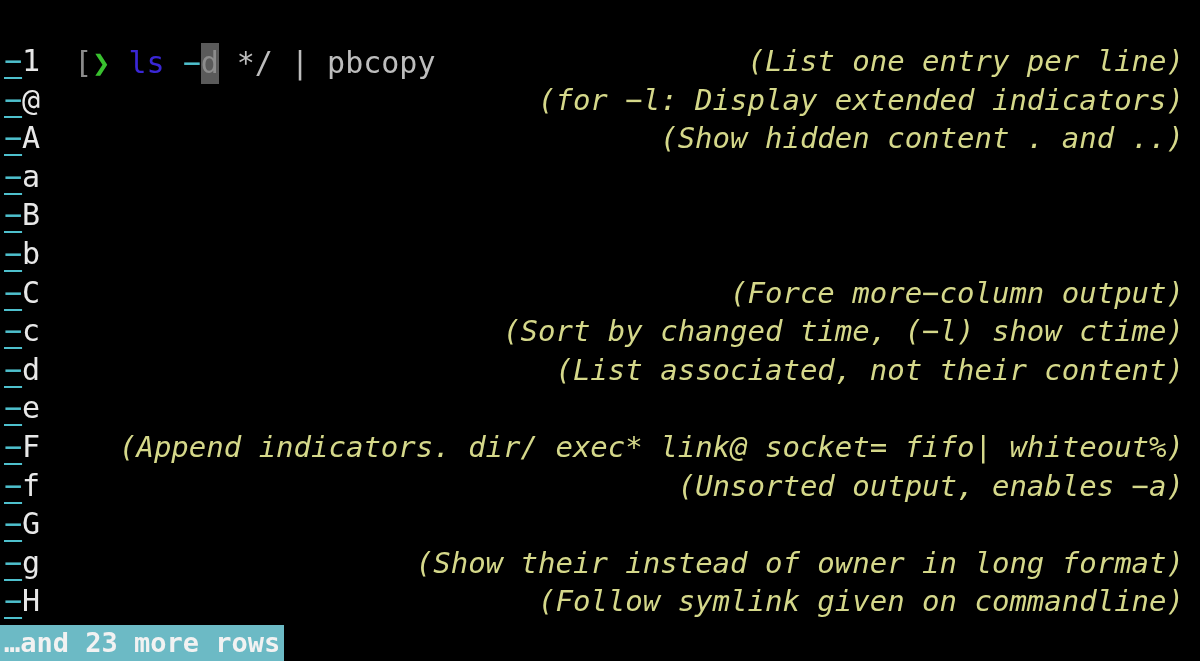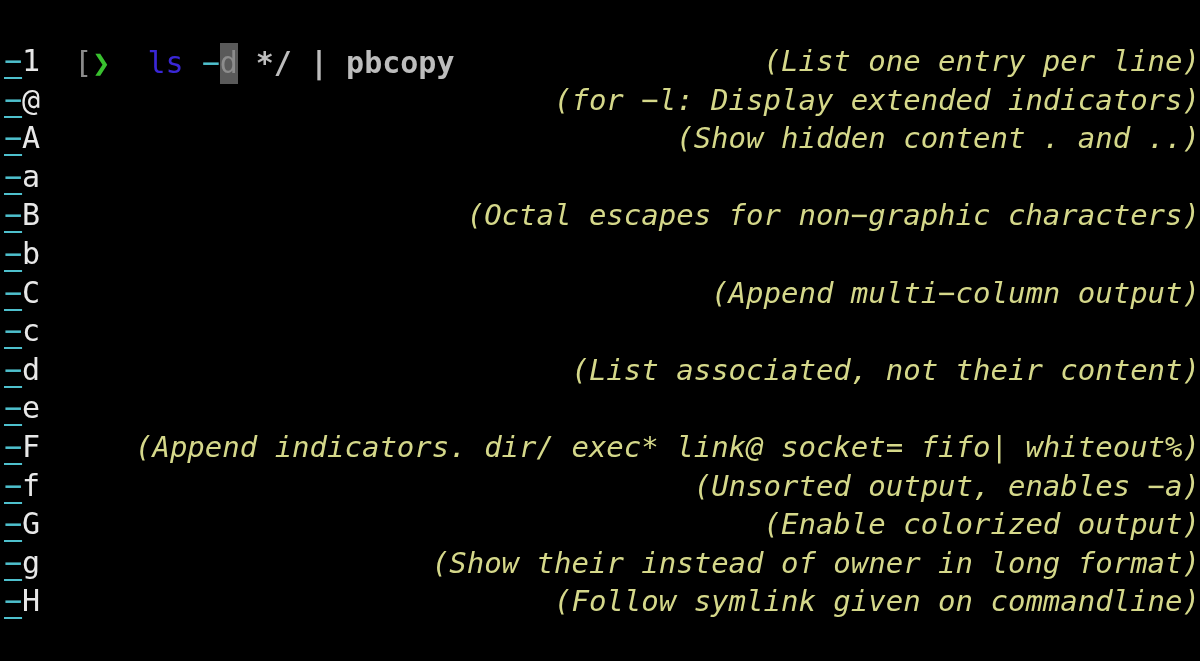--- a/index.html
+++ b/index.html
@@ -26,28 +26,28 @@
   .prompt-line {
     height: 42px;
     line-height: 42px;
     font-size: 30px;
     white-space: pre;
     padding-left: 2px;
     box-sizing: border-box;
   }
   .p-bracket { color: #8a8a8a; }
   .p-chevron { color: #39c12f; font-weight: bold; }
-  .p-cmd     { color: #3a27d6; margin-left: 19px; }
+  .p-cmd     { color: #3a27d6; }
   .p-dash    { color: #4ec0cd; }
   .p-cursor  {
     background: #5a5a5a;
     color: #8c8c8c;
     padding: 2px 0 4px 0;
   }
-  .p-args    { color: #bdbdbd; font-weight: bold; }
+  .p-args    { color: #bdbdbd; }
   .p-space   { color: #bdbdbd; }
 
   
   .rows {
     position: relative;
   }
   .row {
     position: relative;
     height: 38.6px;
     line-height: 38.6px;
@@ -66,21 +66,21 @@
     text-decoration: underline;
     text-decoration-color: #4ec0cd;
     text-underline-offset: 6px;
     text-decoration-thickness: 2px;
   }
   .opt .letter {
     color: #e8e8e8;
   }
   .desc {
     position: absolute;
-    right: 0px;
+    right: 16px;
     top: 0;
     font-size: 29px;
     font-style: italic;
     color: #d5d88a;
     white-space: pre;
   }
 
   
   .status-bar {
     position: absolute;
@@ -122,34 +122,34 @@
       <span class="opt"><span class="dash">−</span><span class="letter">A</span></span>
       <span class="desc">(Show hidden content . and ..)</span>
     </div>
 
     <div class="row">
       <span class="opt"><span class="dash">−</span><span class="letter">a</span></span>
     </div>
 
     <div class="row">
       <span class="opt"><span class="dash">−</span><span class="letter">B</span></span>
-      <span class="desc">(Octal escapes for non−graphic characters)</span>
     </div>
 
     <div class="row">
       <span class="opt"><span class="dash">−</span><span class="letter">b</span></span>
     </div>
 
     <div class="row">
       <span class="opt"><span class="dash">−</span><span class="letter">C</span></span>
-      <span class="desc">(Append multi−column output)</span>
+      <span class="desc">(Force more−column output)</span>
     </div>
 
     <div class="row">
       <span class="opt"><span class="dash">−</span><span class="letter">c</span></span>
+      <span class="desc">(Sort by changed time, (−l) show ctime)</span>
     </div>
 
     <div class="row">
       <span class="opt"><span class="dash">−</span><span class="letter">d</span></span>
       <span class="desc">(List associated, not their content)</span>
     </div>
 
     <div class="row">
       <span class="opt"><span class="dash">−</span><span class="letter">e</span></span>
     </div>
@@ -159,29 +159,29 @@
       <span class="desc">(Append indicators. dir/ exec* link@ socket= fifo| whiteout%)</span>
     </div>
 
     <div class="row">
       <span class="opt"><span class="dash">−</span><span class="letter">f</span></span>
       <span class="desc">(Unsorted output, enables −a)</span>
     </div>
 
     <div class="row">
       <span class="opt"><span class="dash">−</span><span class="letter">G</span></span>
-      <span class="desc">(Enable colorized output)</span>
     </div>
 
     <div class="row">
       <span class="opt"><span class="dash">−</span><span class="letter">g</span></span>
       <span class="desc">(Show their instead of owner in long format)</span>
     </div>
 
     <div class="row">
       <span class="opt"><span class="dash">−</span><span class="letter">H</span></span>
       <span class="desc">(Follow symlink given on commandline)</span>
     </div>
 
   </div>
 
+  <div class="status-bar">…and 23 more rows</div>
 
 </div>
 
 </body></html>

